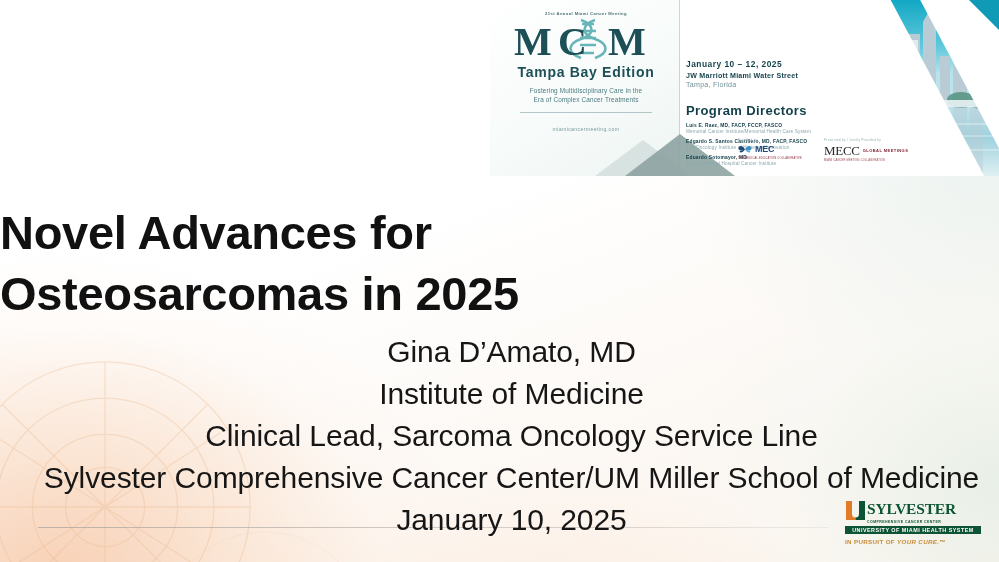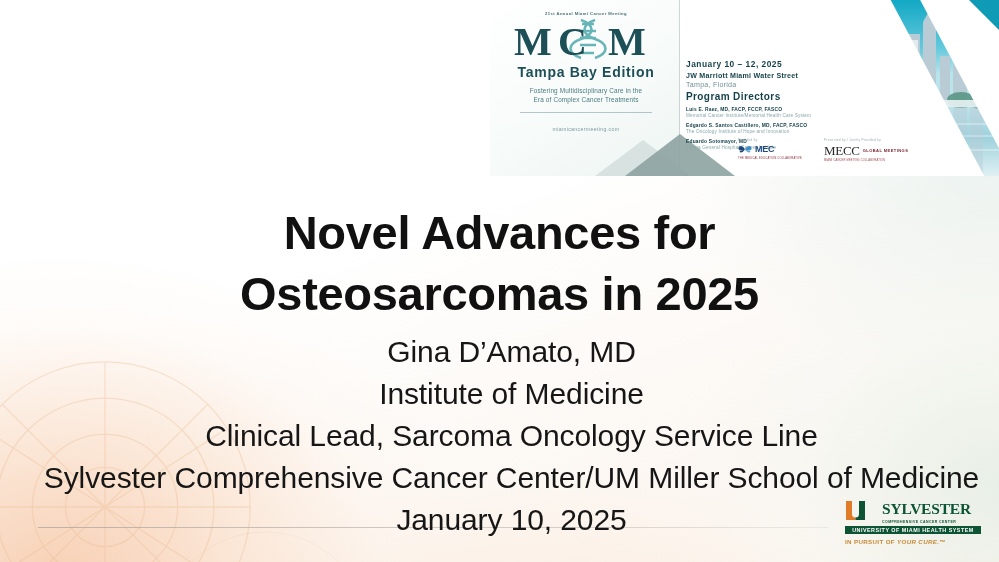--- a/index.html
+++ b/index.html
@@ -177,25 +177,25 @@
     margin-top: 3px;
     color: #123f49;
   }
   .info-city {
     font-size: 7.1px;
     color: #6f9197;
     letter-spacing: 0.25px;
     margin-top: 1px;
   }
   .info-pd-head {
-    font-size: 10px;
+    font-size: 13px;
     font-weight: 700;
     color: #123f49;
     letter-spacing: 0.4px;
-    margin-top: 2px;
+    margin-top: 14px;
   }
   .pd-item { margin-top: 5px; }
   .pd-name {
     font-size: 4.9px;
     font-weight: 700;
     color: #14414b;
     letter-spacing: 0.2px;
   }
   .pd-aff {
     font-size: 4.7px;
@@ -287,21 +287,21 @@
     border-top: 30px solid #0f9bb5;
     border-left: 30px solid transparent;
   }
 
   
   .title {
     position: absolute;
     left: 0;
     top: 202px;
     width: 999px;
-    text-align: center;
+    text-align: left;
     font-size: 47px;
     font-weight: 700;
     line-height: 1.30;
     color: #111111;
     letter-spacing: -0.3px;
   }
   .subtitle {
     position: absolute;
     left: 0;
     top: 331px;
@@ -317,21 +317,21 @@
   
   .syl {
     position: absolute;
     left: 845px;
     top: 500px;
     width: 136px;
   }
   .syl-row {
     display: flex;
     align-items: flex-start;
-    gap: 16px;
+    gap: 1px;
   }
   .syl-u { width: 21px; height: 20px; flex: 0 0 auto; }
   .syl-u svg { width: 100%; height: 100%; display:block; }
   .syl-txt { flex: 1 1 auto; }
   .syl-name {
     font-family: "Liberation Serif", serif;
     font-size: 15.5px;
     font-weight: 700;
     color: #0d5434;
     letter-spacing: -0.2px;

